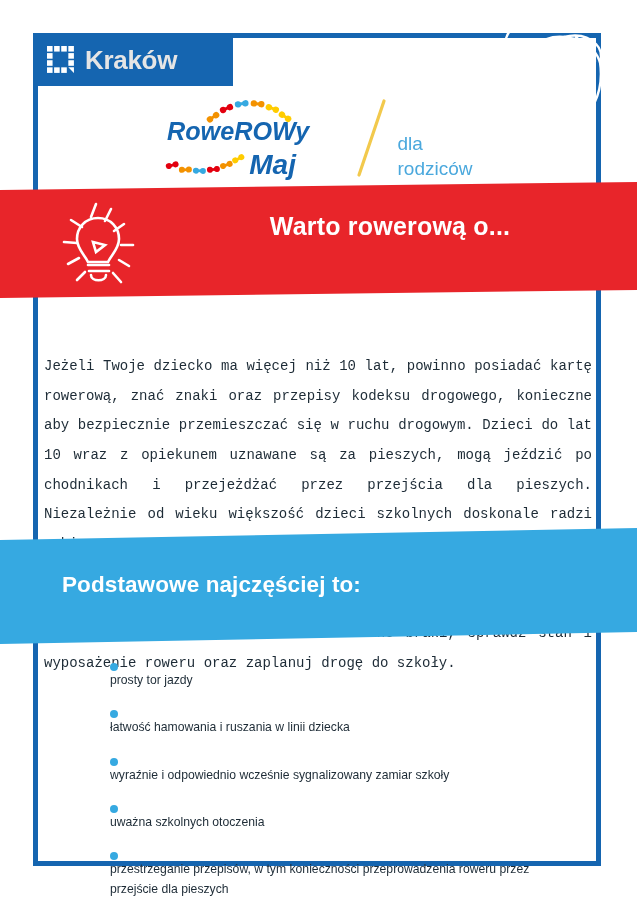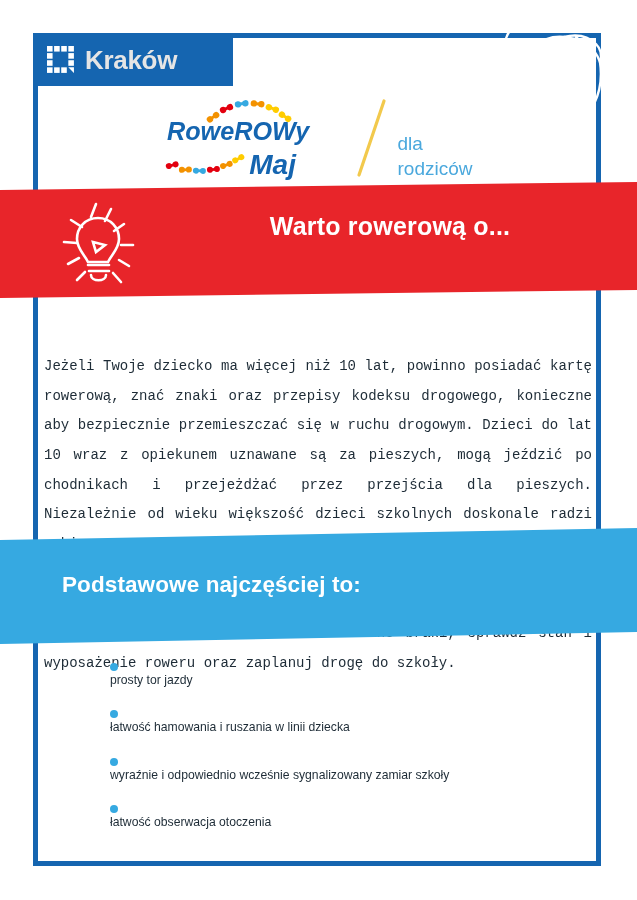--- a/index.html
+++ b/index.html
@@ -403,17 +403,21 @@
     <div class="skill">
       <span class="bullet"></span>
       <span class="skill-text">łatwość hamowania i ruszania w linii dziecka</span>
     </div>
     <div class="skill">
       <span class="bullet"></span>
       <span class="skill-text">wyraźnie i odpowiednio wcześnie sygnalizowany zamiar szkoły</span>
     </div>
     <div class="skill">
       <span class="bullet"></span>
-      <span class="skill-text">łatwość obserwacja otoczenia</span>
+      <span class="skill-text">uważna szkolnych otoczenia</span>
+    </div>
+    <div class="skill">
+      <span class="bullet"></span>
+      <span class="skill-text">przestrzeganie przepisów, w tym konieczności przeprowadzenia roweru przez przejście dla pieszych</span>
     </div>
   </div>
 
 </div>
 
 </body></html>

